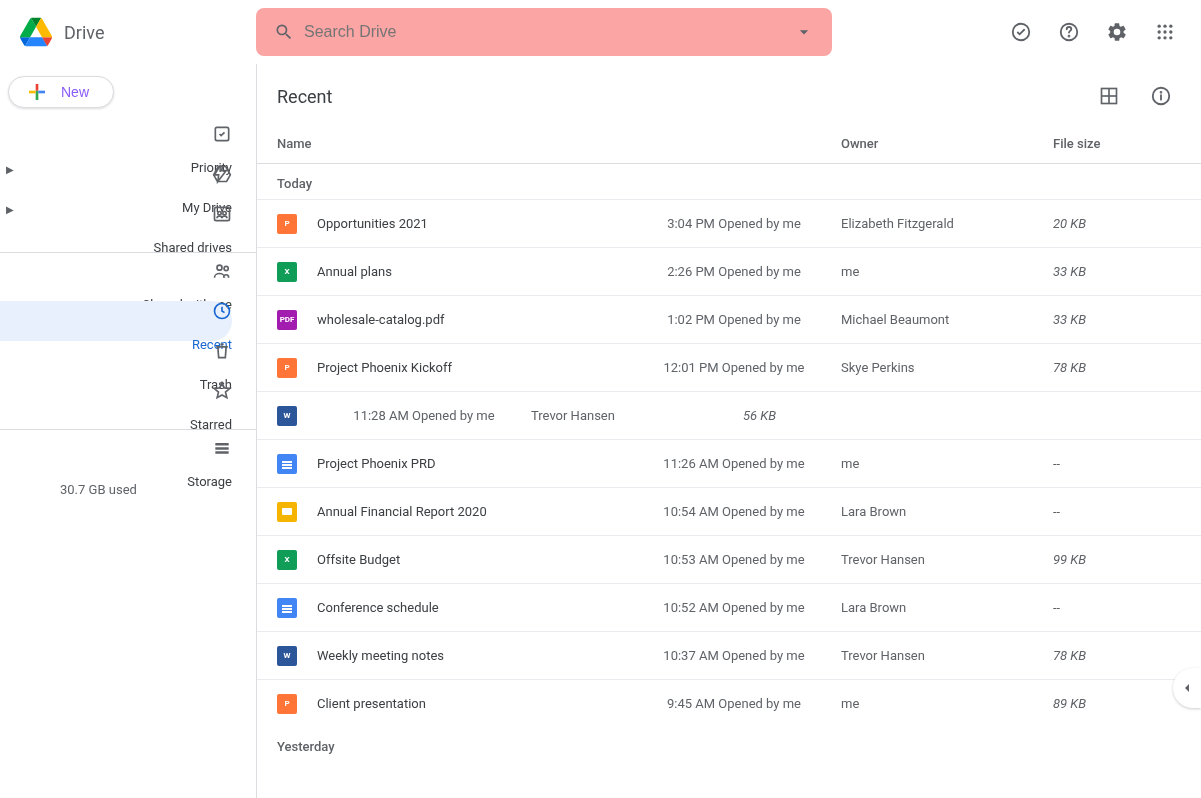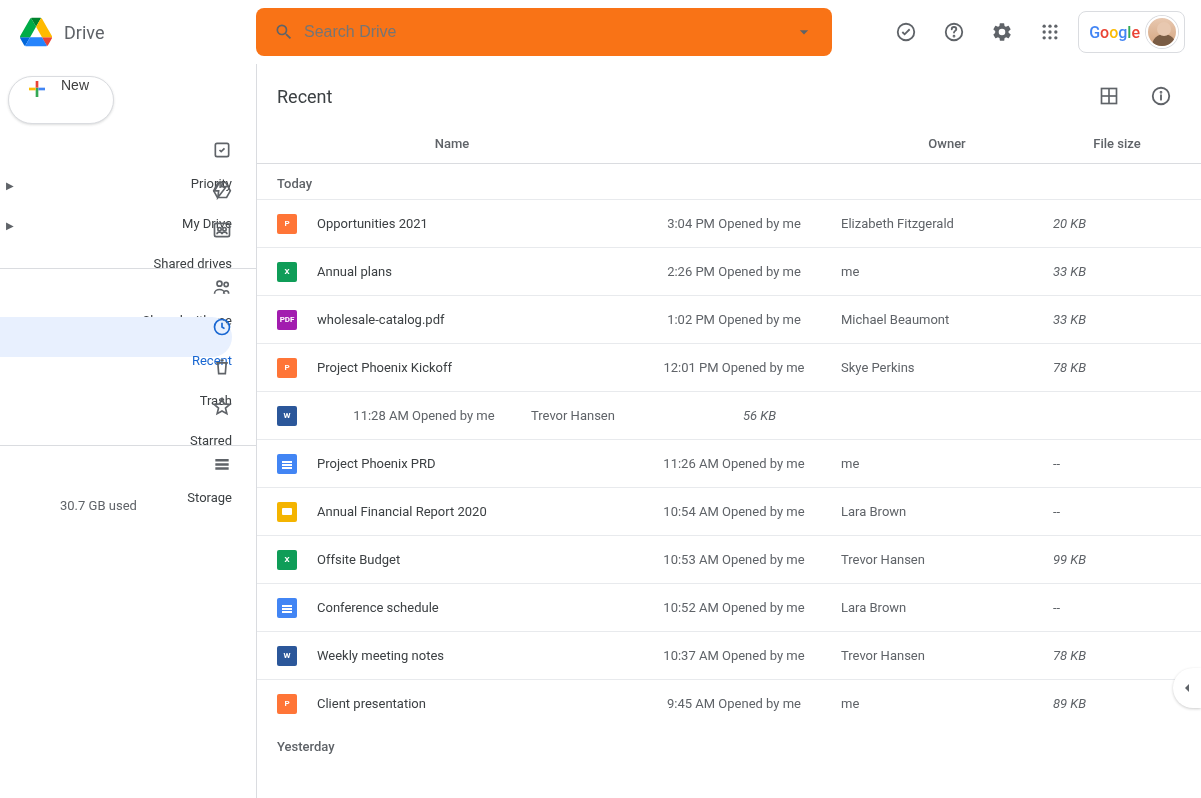--- a/index.html
+++ b/index.html
@@ -4,21 +4,21 @@
 <style>
 * { box-sizing: border-box; margin: 0; padding: 0; }
 body { font-family: 'Google Sans', Roboto, Arial, sans-serif; background: #fff; color: #3c4043; width: 1201px; height: 798px; overflow: hidden; position: relative; }
 
 
 .header { display: flex; align-items: center; height: 64px; padding: 0 8px 0 16px; }
 .logo-area { display: flex; align-items: center; width: 240px; gap: 8px; }
 .drive-logo { width: 40px; height: 40px; display: flex; align-items: center; justify-content: center; }
 .app-name { font-size: 18px; color: #5f6368; }
 .search-wrap { flex: 1; max-width: 720px; padding-left: 0; }
-.search-bar { background: #f97316; border-radius: 8px; height: 48px; display: flex; align-items: center; padding: 0 8px; width: 576px; }
+.search-bar { background: #fca5a5; border-radius: 8px; height: 48px; display: flex; align-items: center; padding: 0 8px; width: 576px; }
 .search-bar .search-icon { width: 40px; display: flex; justify-content: center; color: #5f6368; }
 .search-bar input { border: none; background: transparent; font-size: 16px; flex: 1; outline: none; color: #3c4043; }
 .search-bar .dropdown-caret { width: 40px; display: flex; justify-content: center; color: #5f6368; }
 .header-actions { display: flex; align-items: center; gap: 8px; margin-left: auto; padding-right: 8px; }
 .icon-btn { width: 40px; height: 40px; border-radius: 50%; display: flex; align-items: center; justify-content: center; color: #5f6368; cursor: pointer; }
 .google-chip { display: flex; align-items: center; gap: 6px; border: 1px solid #dadce0; border-radius: 8px; padding: 4px 6px 4px 10px; }
 .google-word { font-size: 16px; font-weight: 500; letter-spacing: 0; }
 .google-word span:nth-child(1){color:#4285F4;}
 .google-word span:nth-child(2){color:#EA4335;}
 .google-word span:nth-child(3){color:#FBBC05;}
@@ -27,38 +27,38 @@
 .google-word span:nth-child(6){color:#EA4335;}
 .avatar { width: 32px; height: 32px; border-radius: 50%; background: linear-gradient(#e8c8b0, #d4a580); border: 2px solid #fff; box-shadow: 0 0 0 1px #dadce0; position: relative; overflow: hidden; }
 .avatar::after { content: ""; position: absolute; width: 14px; height: 14px; background: #e8c8b0; border-radius: 50%; top: 4px; left: 9px; }
 .avatar::before { content: ""; position: absolute; width: 24px; height: 16px; background: #7a5c44; border-radius: 12px 12px 0 0; bottom: -4px; left: 4px; }
 
 
 .main { display: flex; height: calc(100% - 64px); }
 
 
 .sidebar { width: 256px; padding-top: 8px; border-right: none; }
-.new-btn { display: inline-flex; gap: 12px; background: #fff; border: 1px solid #dadce0; border-radius: 24px; height: 48px; padding: 0 24px 0 16px; margin: 4px 0 16px 8px; font-size: 14px; font-weight: 500; color: #404040; box-shadow: 0 1px 2px rgba(60,64,67,.1), 0 1px 3px rgba(60,64,67,.08); cursor: pointer; }
+.new-btn { display: inline-flex; align-items: center; gap: 12px; background: #fff; border: 1px solid #dadce0; border-radius: 24px; height: 32px; padding: 0 24px 0 16px; margin: 4px 0 16px 8px; font-size: 14px; font-weight: 500; color: #8b5cf6; box-shadow: 0 1px 2px rgba(60,64,67,.1), 0 1px 3px rgba(60,64,67,.08); cursor: pointer; }
 .nav { padding: 0; }
 .nav-item { display: flex; align-items: flex-end; height: 40px; padding-left: 24px; gap: 16px; font-size: 13px; color: #3c4043; border-radius: 0 20px 20px 0; margin-right: 24px; cursor: pointer; position: relative; flex-direction: column; }
 .nav-item .expand { position: absolute; left: 6px; color: #5f6368; font-size: 10px; }
 .nav-item.active { background: #e8f0fe; color: #1967d2; }
 .nav-item.active .nav-icon { color: #1967d2; }
 .nav-icon { width: 20px; display: flex; justify-content: center; color: #5f6368; }
 .nav-sep { height: 1px; background: #dadce0; margin: 8px 0 8px 0; }
 .storage-used { font-size: 13px; color: #5f6368; padding: 4px 0 0 60px; }
 
 
 .content { flex: 1; border-left: 1px solid #dadce0; overflow-y: auto; }
 .content-header { display: flex; align-items: center; padding: 12px 20px 8px; }
 .content-title { font-size: 18px; color: #3c4043; flex: 1; }
 .view-actions { display: flex; gap: 12px; }
 
 
-.table-header { display: flex; padding: 0 20px; height: 40px; align-items: center; border-bottom: 1px solid #dadce0; font-size: 13px; color: #5f6368; font-weight: 500; text-align: center; }
+.table-header { display: flex; padding: 0 20px; height: 40px; align-items: center; border-bottom: 1px solid #dadce0; font-size: 13px; color: #5f6368; font-weight: 500; }
 .col-name { flex: 0 0 350px; }
 .col-opened { flex: 0 0 214px; }
 .col-owner { flex: 0 0 212px; }
 .col-size { flex: 1; }
 .group-label { padding: 12px 20px 8px; font-size: 13px; color: #5f6368; font-weight: 500; }
 .row { display: flex; align-items: center; height: 48px; padding: 0 20px; border-top: 1px solid #e8eaed; font-size: 13px; cursor: pointer; }
 .row .file-icon { width: 20px; height: 20px; border-radius: 2px; display: flex; align-items: center; justify-content: center; font-size: 8px; font-weight: 700; color: #fff; margin-right: 20px; flex-shrink: 0; }
 .fi-slides { background: #f4b400; }
 .fi-slides-p { background: #ff7537; }
 .fi-sheets { background: #0f9d58; }
@@ -132,24 +132,20 @@
           <circle cx="12" cy="5" r="2"></circle>
           <circle cx="19" cy="5" r="2"></circle>
           <circle cx="5" cy="12" r="2"></circle>
           <circle cx="12" cy="12" r="2"></circle>
           <circle cx="19" cy="12" r="2"></circle>
           <circle cx="5" cy="19" r="2"></circle>
           <circle cx="12" cy="19" r="2"></circle>
           <circle cx="19" cy="19" r="2"></circle>
         </svg>
       </span>
-    <span class="google-chip">
-      <span class="google-word"><span>G</span><span>o</span><span>o</span><span>g</span><span>l</span><span>e</span></span>
-      <span class="avatar"></span>
-    </span>
   </div>
 </div>
 
 <div class="main">
   <div class="sidebar">
     <button class="new-btn">
       <svg width="24" height="24" viewBox="0 0 36 36">
           <path fill="#34A853" d="M16 16v14h4V16z"></path>
           <path fill="#4285F4" d="M30 16H20v4h10z"></path>
           <path fill="#FBBC05" d="M6 16h10v4H6z"></path>

